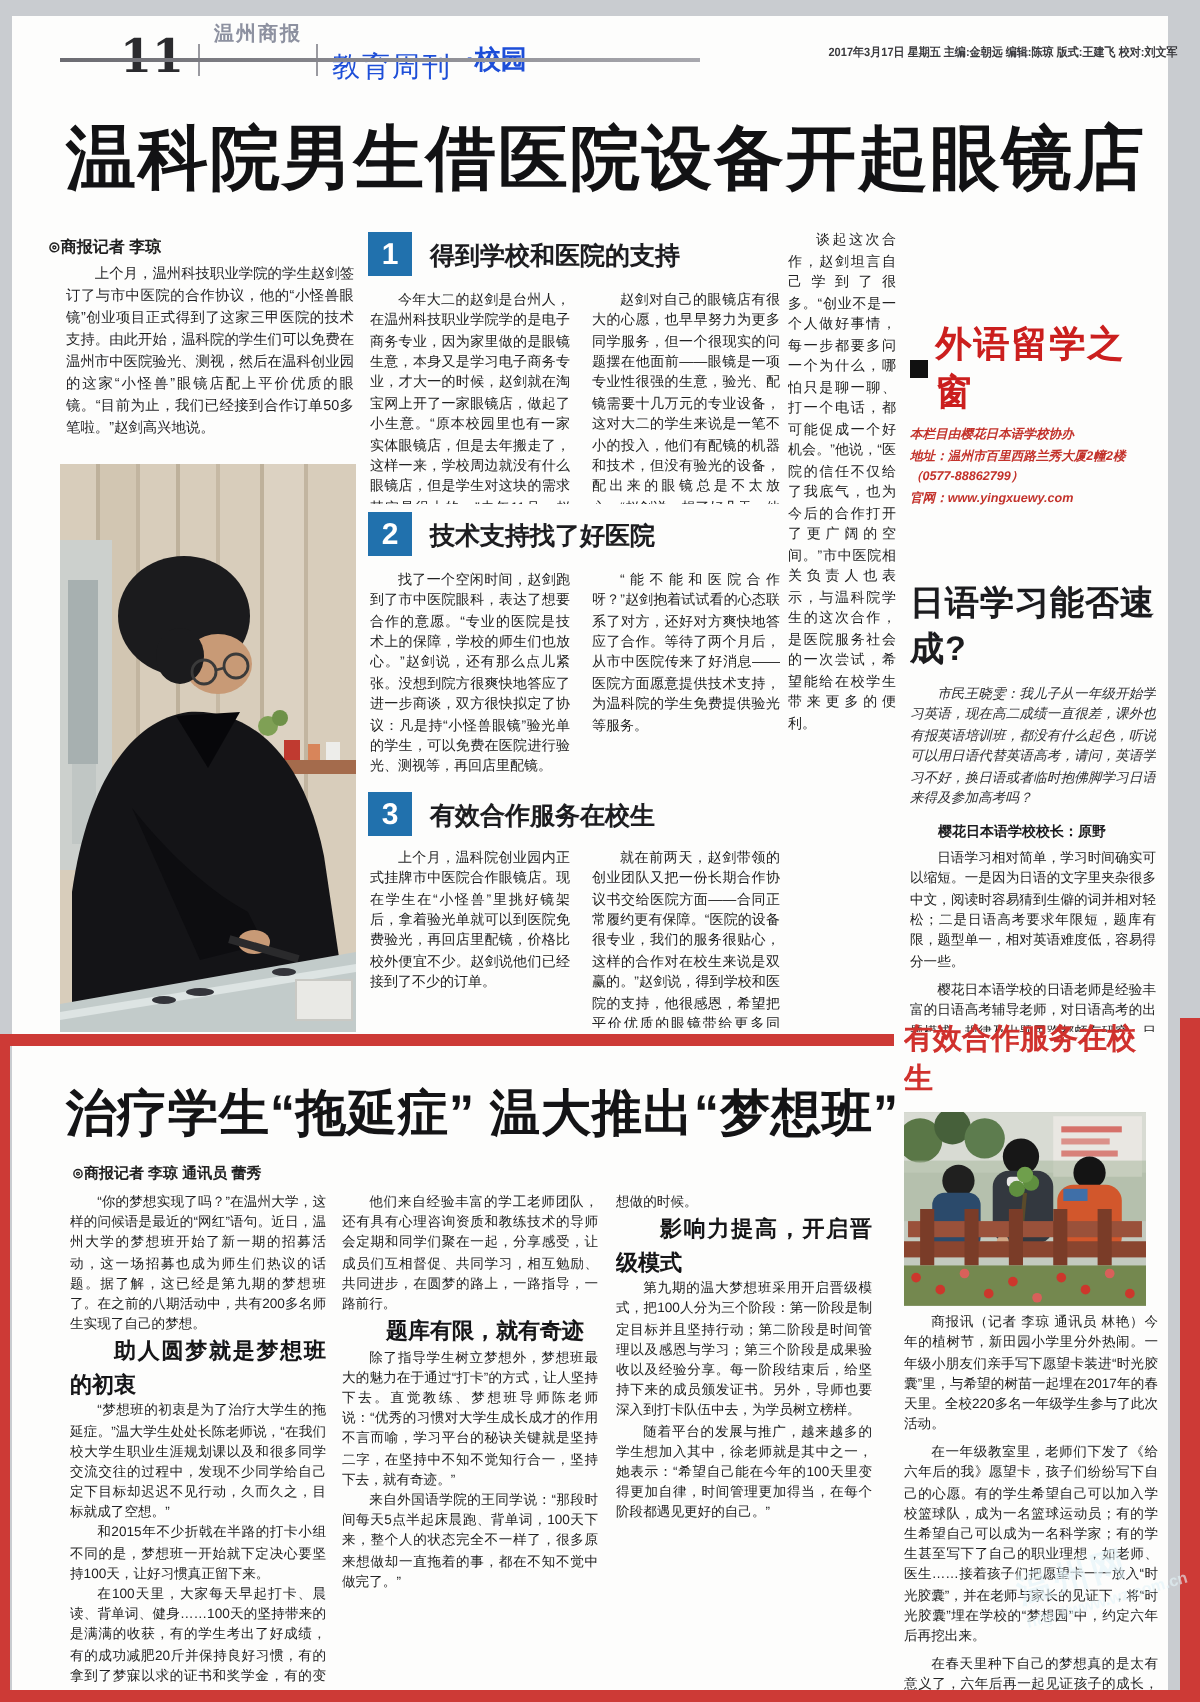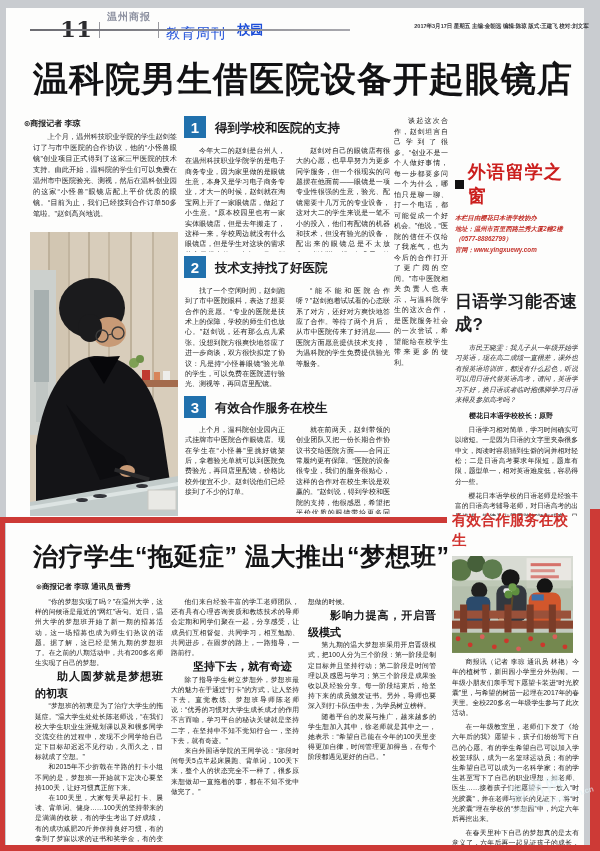--- a/index.html
+++ b/index.html
@@ -205,21 +205,21 @@
 
 <div id="dream-c1" class="abs dream-col">
   <p>“你的梦想实现了吗？”在温州大学，这样的问候语是最近的“网红”语句。近日，温州大学的梦想班开始了新一期的招募活动，这一场招募也成为师生们热议的话题。据了解，这已经是第九期的梦想班了。在之前的八期活动中，共有200多名师生实现了自己的梦想。</p>
   <p class="dream-sub">助人圆梦就是梦想班的初衷</p>
   <p>“梦想班的初衷是为了治疗大学生的拖延症。”温大学生处处长陈老师说，“在我们校大学生职业生涯规划课以及和很多同学交流交往的过程中，发现不少同学给自己定下目标却迟迟不见行动，久而久之，目标就成了空想。”</p>
   <p>和2015年不少折戟在半路的打卡小组不同的是，梦想班一开始就下定决心要坚持100天，让好习惯真正留下来。</p>
   <p>在100天里，大家每天早起打卡、晨读、背单词、健身……100天的坚持带来的是满满的收获，有的学生考出了好成绩，有的成功减肥20斤并保持良好习惯，有的拿到了梦寐以求的证书和奖学金，有的变得更加自信开朗。</p>
 </div>
 <div id="dream-c2" class="abs dream-col">
   <p>他们来自经验丰富的学工老师团队，还有具有心理咨询资质和教练技术的导师会定期和同学们聚在一起，分享感受，让成员们互相督促、共同学习，相互勉励、共同进步，在圆梦的路上，一路指导，一路前行。</p>
-  <p class="dream-sub">坚持下去，就有奇迹</p>
+  <p class="dream-sub">题库有限，就有奇迹</p>
   <p>除了指导学生树立梦想外，梦想班最大的魅力在于通过“打卡”的方式，让人坚持下去。直觉教练、梦想班导师陈老师说：“优秀的习惯对大学生成长成才的作用不言而喻，学习平台的秘诀关键就是坚持二字，在坚持中不知不觉知行合一，坚持下去，就有奇迹。”</p>
   <p>来自外国语学院的王同学说：“那段时间每天5点半起床晨跑、背单词，100天下来，整个人的状态完全不一样了，很多原来想做却一直拖着的事，都在不知不觉中做完了。”</p>
 </div>
 <div id="dream-c3" class="abs dream-col">
   <p style="text-indent:0">想做的时候。</p>
   <p class="dream-sub">影响力提高，开启晋级模式</p>
   <p>第九期的温大梦想班采用开启晋级模式，把100人分为三个阶段：第一阶段是制定目标并且坚持行动；第二阶段是时间管理以及感恩与学习；第三个阶段是成果验收以及经验分享。每一阶段结束后，给坚持下来的成员颁发证书。另外，导师也要深入到打卡队伍中去，为学员树立榜样。</p>
   <p>随着平台的发展与推广，越来越多的学生想加入其中，徐老师就是其中之一，她表示：“希望自己能在今年的100天里变得更加自律，时间管理更加得当，在每个阶段都遇见更好的自己。”</p>
 </div>
 

